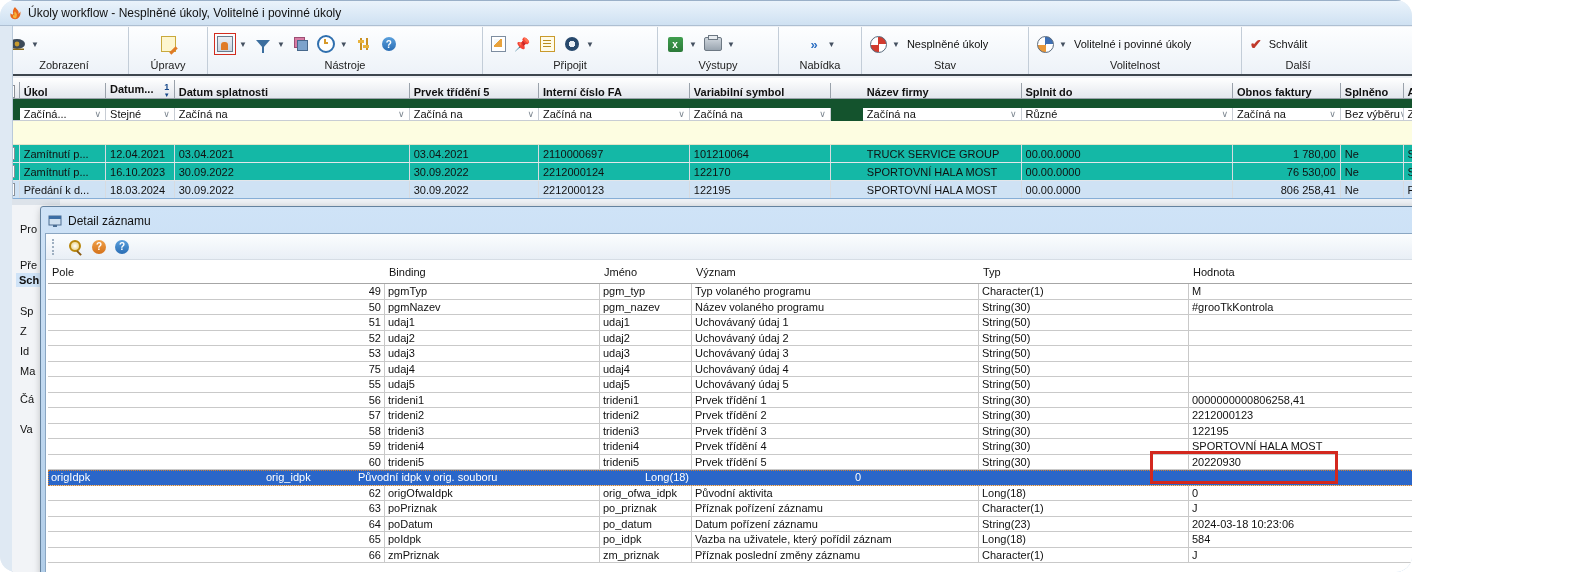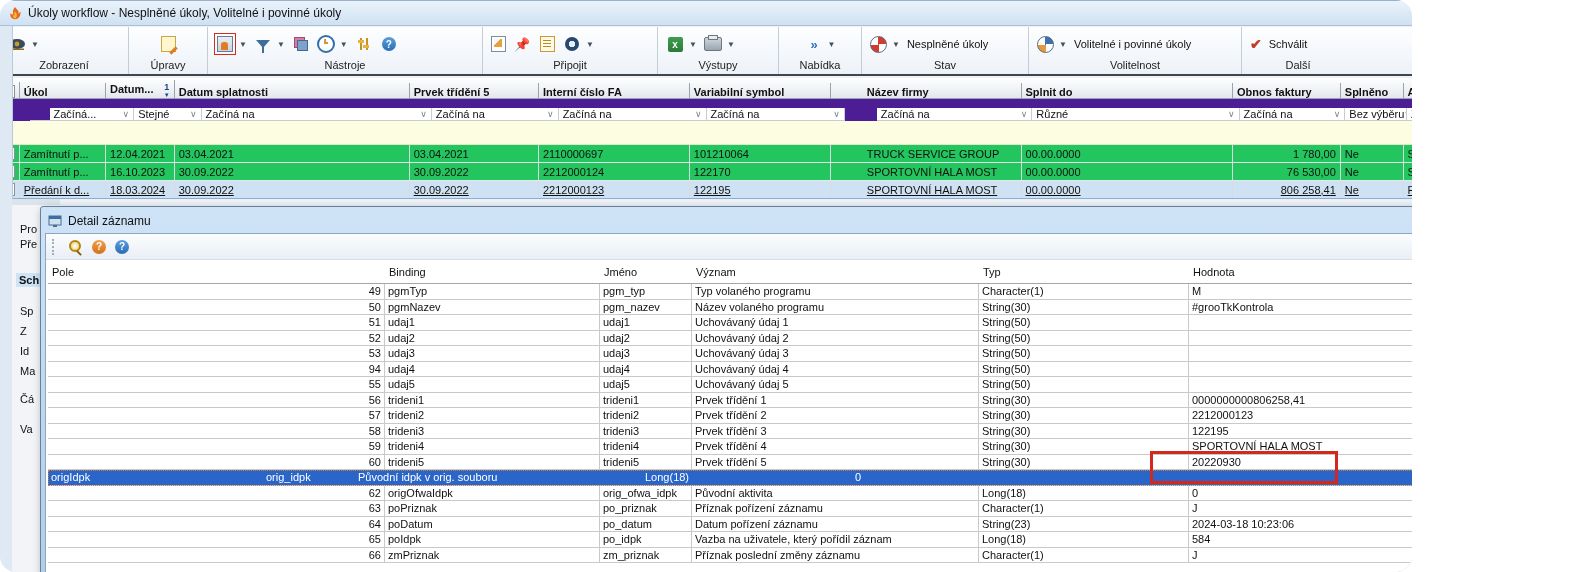--- a/index.html
+++ b/index.html
@@ -55,27 +55,27 @@
   .pencil-note{width:13px;height:14px;background:#fff;border:1px solid #7d8da0;position:relative;}
   .pencil-note:after{content:"";position:absolute;left:2px;top:2px;width:8px;height:8px;background:linear-gradient(135deg,#f4f8fb 40%,#e8a23c 40%);}
   
   .grid{position:absolute;left:0;top:78px;width:1574px;}
   .ghead,.gfilter,.grow{display:flex;width:1574px;box-sizing:border-box;align-items:flex-end;}
   .ghead{height:21px;background:linear-gradient(#ffffff,#e3e7ed);border-bottom:1px solid #9aa2ab;}
   .gh{box-sizing:border-box;border-right:1px solid #9aa2ab;font-weight:bold;font-size:11px;
     padding:3px 4px 0 4px;white-space:nowrap;overflow:hidden;display:flex;align-items:flex-start;}
   .sort{display:inline-flex;flex-direction:column;align-items:center;line-height:1;margin-left:auto;color:#16488a;}
   .sort b{font-size:9px;} .sort i{font-style:normal;font-size:6px;}
-  .gfilter{height:22px;background:#4c1d95;padding-left:30px;}
+  .gfilter{height:22px;background:#14532d;}
   .gf{box-sizing:border-box;background:#fff;border-right:1px solid #c8cdd4;border-bottom:1px solid #c8cdd4;
     display:flex;align-items:center;font-size:11px;padding:0 4px;white-space:nowrap;overflow:hidden;}
   .gf .chev{margin-left:auto;color:#7a848e;font-size:9px;}
   .gyellow{width:1574px;height:24px;background:#fdfde1;border-bottom:1px solid #e4e4c9;box-sizing:border-box;}
-  .grow{height:18px;background:#22c55e;font-size:11px;border-bottom:1px solid #e3e6ea;}
-  .grow.selected{background:#cfe2f4;border-bottom:1px solid #86aed6;text-decoration:underline;}
+  .grow{height:18px;background:#14b8a6;font-size:11px;border-bottom:1px solid #e3e6ea;}
+  .grow.selected{background:#cfe2f4;border-bottom:1px solid #86aed6;}
   .gc{box-sizing:border-box;border-right:1px solid #d7dbe0;padding:0 4px;display:flex;align-items:center;
     white-space:nowrap;overflow:hidden;height:100%;}
   .gc.num{justify-content:flex-end;}
   .cbx{width:11px;height:11px;border:1px solid #8b9097;background:#fff;display:inline-block;}
   .c0{width:20px;}.c1{width:88px;}.c2{width:70px;}.c3{width:240px;}.c4{width:132px;}.c5{width:154px;}
   .c6{width:144px;}.c7{width:162px;margin-left:32px;}.c8{width:216px;}.c9{width:110px;}.c10{width:64px;}.c11{width:174px;}
   
   .left-edge{position:absolute;left:0;top:26px;width:12px;height:546px;background:#dfe9f3;border-right:1px solid #b9c9da;}
   .left-panel{position:absolute;left:12px;top:199px;width:48px;height:373px;background:#f2f4f7;border-top:6px solid #dde3ea;}
   .lp-item{position:absolute;left:8px;font-size:11px;white-space:nowrap;}
@@ -351,21 +351,21 @@
           <div class="gc c9 num">806 258,41</div>
           <div class="gc c10">Ne</div>
           <div class="gc c11">FDEKO-ROZ</div>
         </div>
       </div>
   </div>
 
   <div class="left-edge"></div>
   <div class="left-panel">
     <span class="lp-item" style="top:18px">Pro</span>
-    <span class="lp-item" style="top:33px">Pře</span>
+    <span class="lp-item" style="top:54px">Pře</span>
     <span class="lp-item" style="top:69px">Ak</span>
     <span class="lp-item hl" style="top:68px">Sch</span>
     <span class="lp-item" style="top:100px">Sp</span>
     <span class="lp-item" style="top:120px">Z</span>
     <span class="lp-item" style="top:140px">Id</span>
     <span class="lp-item" style="top:160px">Ma</span>
     <span class="lp-item" style="top:188px">Čá</span>
     <span class="lp-item" style="top:218px">Va</span>
   </div>
 
@@ -439,21 +439,21 @@
             <div class="dtr">
               <div class="dtd d0 ra">53</div>
               <div class="dtd d1">udaj3</div>
               <div class="dtd d2">udaj3</div>
               <div class="dtd d3">Uchovávaný údaj 3</div>
               <div class="dtd d4">String(50)</div>
               <div class="dtd d5"></div>
             </div>
 
             <div class="dtr">
-              <div class="dtd d0 ra">94</div>
+              <div class="dtd d0 ra">75</div>
               <div class="dtd d1">udaj4</div>
               <div class="dtd d2">udaj4</div>
               <div class="dtd d3">Uchovávaný údaj 4</div>
               <div class="dtd d4">String(50)</div>
               <div class="dtd d5"></div>
             </div>
 
             <div class="dtr">
               <div class="dtd d0 ra">55</div>
               <div class="dtd d1">udaj5</div>

